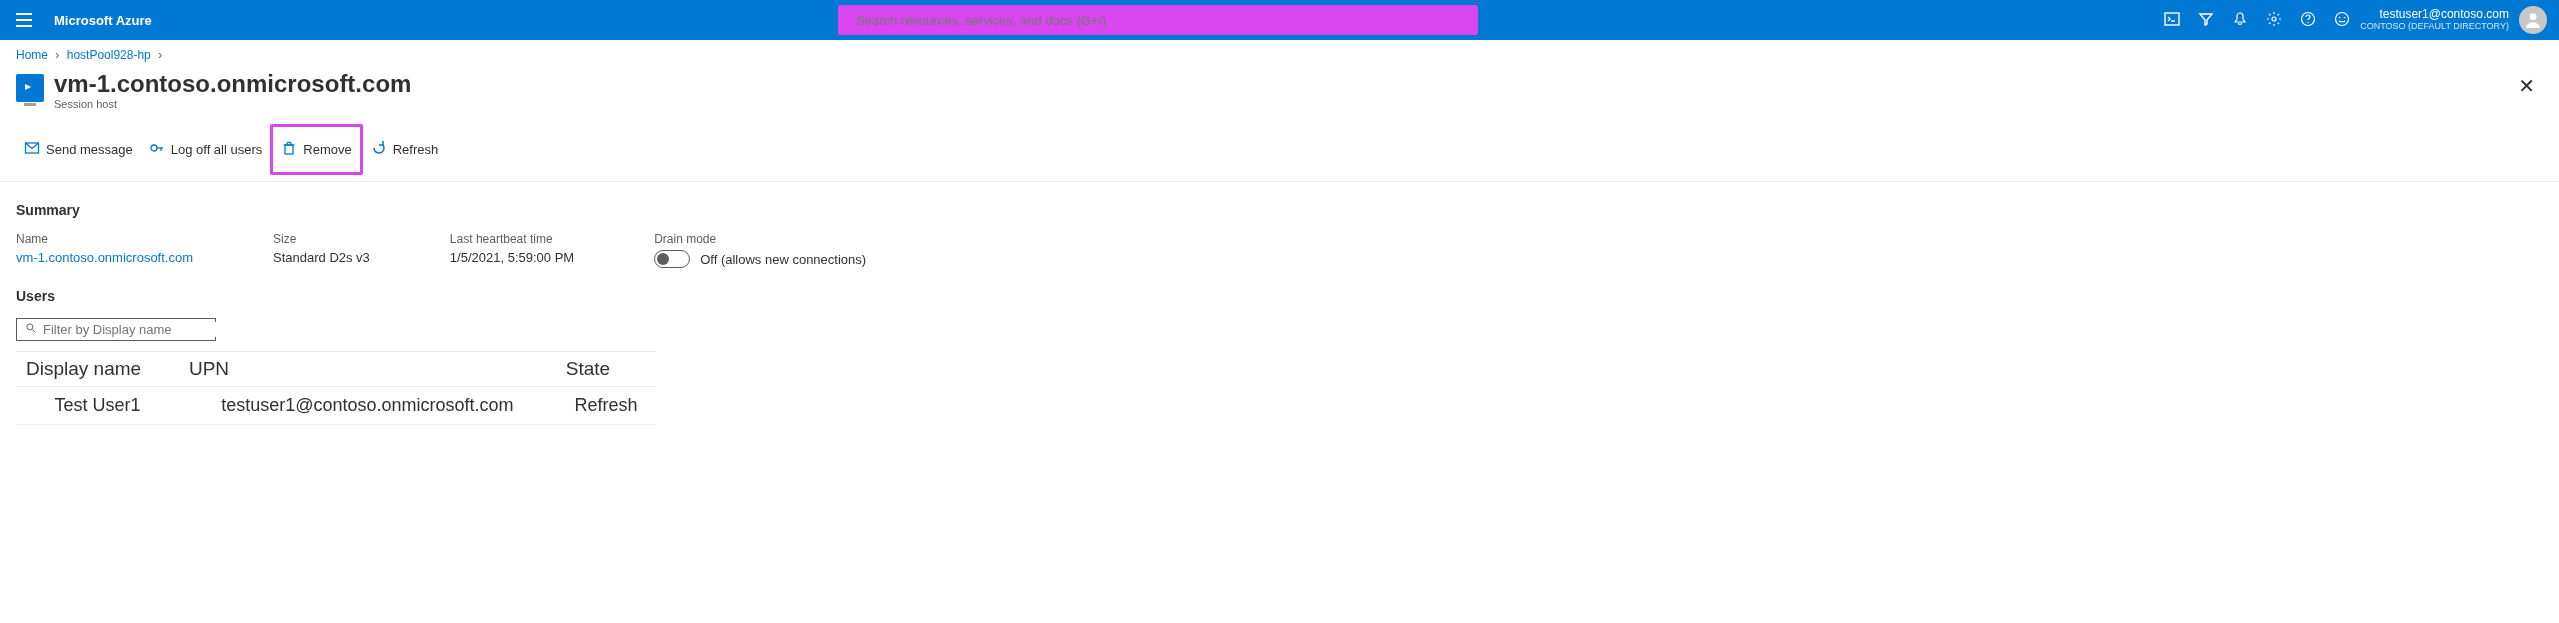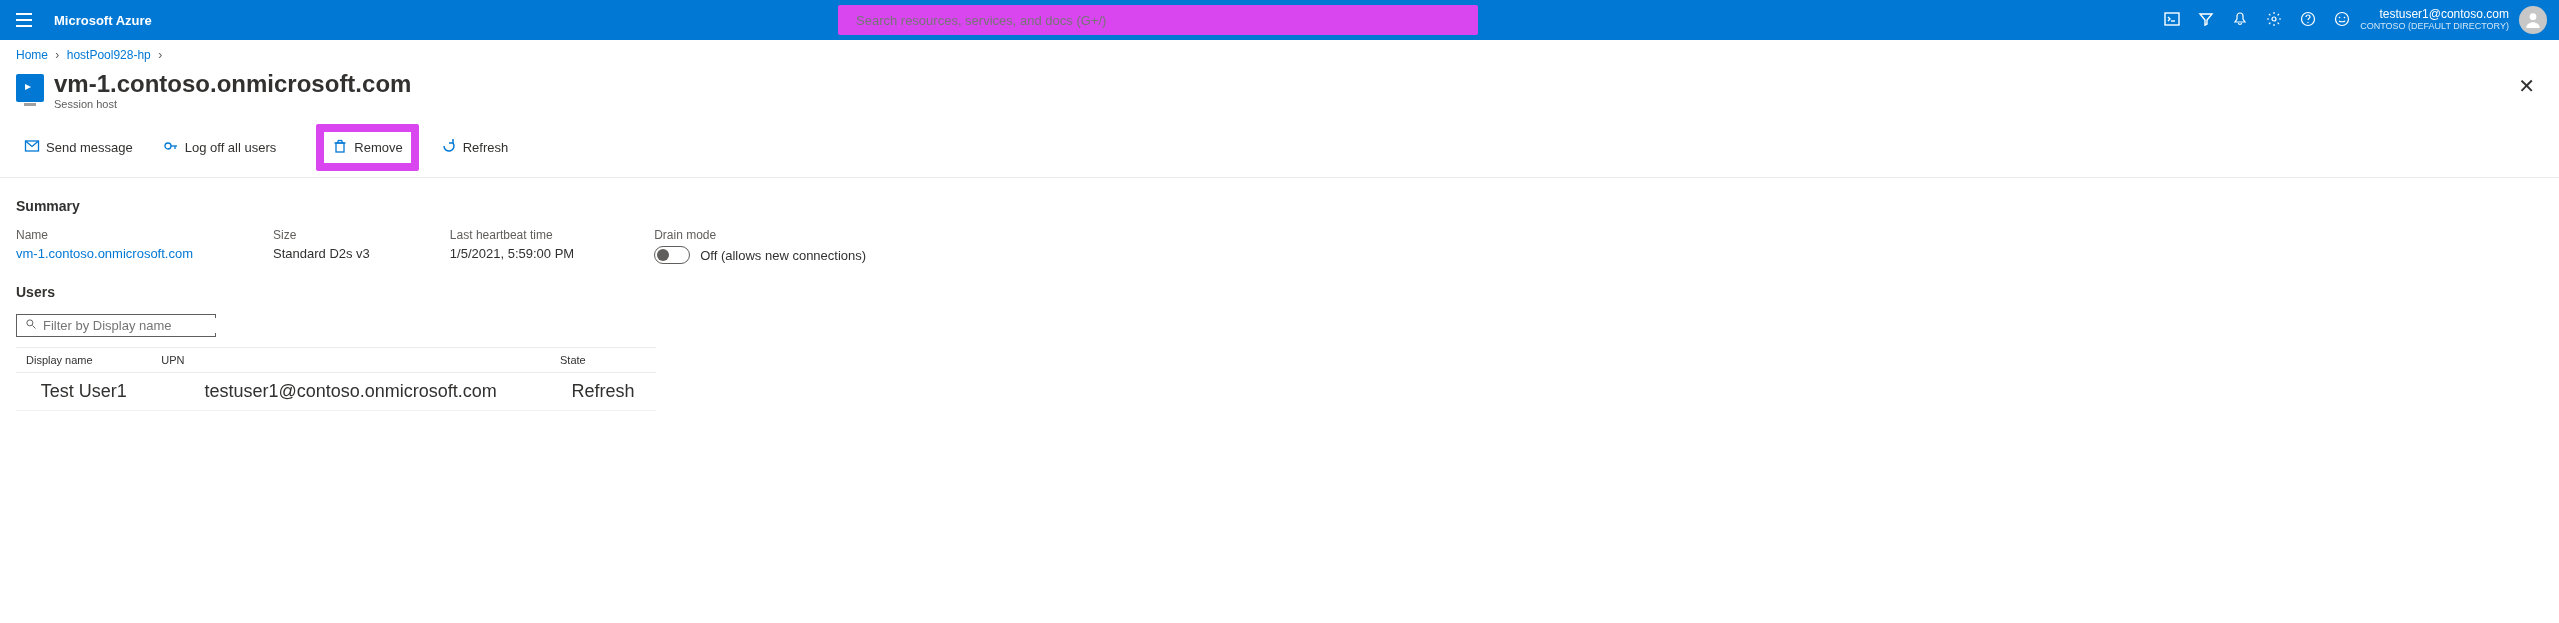--- a/index.html
+++ b/index.html
@@ -29,44 +29,44 @@
     
     .page-head { display: flex; align-items: flex-start; padding: 0 16px 8px; }
     .vm-icon { width: 28px; height: 28px; background: #0078d4; border-radius: 2px; margin-right: 10px; margin-top: 4px; position: relative; }
     .vm-icon::after { content: ''; position: absolute; left: 8px; right: 8px; bottom: -4px; height: 3px; background: #a0a0a0; }
     .vm-icon::before { content: '▸'; color: #fff; position: absolute; left: 9px; top: 5px; font-size: 12px; }
     .title h1 { font-size: 24px; font-weight: 600; }
     .title .sub { font-size: 11px; color: #605e5c; }
     .close-x { margin-left: auto; font-size: 20px; cursor: pointer; color: #323130; padding: 4px 8px; }
 
     
-    .toolbar { display: flex; gap: 14px; padding: 6px 16px; border-bottom: 1px solid #edebe9; align-items: center; }
+    .toolbar { display: flex; gap: 0; padding: 6px 16px; border-bottom: 1px solid #edebe9; align-items: center; }
     .tbtn { display: flex; align-items: center; gap: 6px; padding: 4px 8px; font-size: 13px; color: #323130; cursor: pointer; border-radius: 2px; }
     .tbtn svg { width: 16px; height: 16px; fill: #0078d4; }
-    .tbtn.highlight { border: 8px solid #d946ef; padding: 6px 8px; margin-left: 18px; }
+    .tbtn.highlight { border: 3px solid #d946ef; padding: 13px 8px; }
 
     
     .content { padding: 20px 16px; }
     h2.sect { font-size: 14px; font-weight: 600; margin-bottom: 14px; }
 
     .summary-grid { display: flex; gap: 80px; margin-bottom: 20px; }
     .field .lbl { font-size: 12px; color: #605e5c; margin-bottom: 4px; }
     .field .val { font-size: 13px; color: #323130; }
     .field .val.link { color: #0078d4; }
 
     .drain { display: flex; align-items: center; gap: 10px; }
     .toggle { width: 36px; height: 18px; border: 1px solid #605e5c; border-radius: 9px; position: relative; background: #fff; }
     .toggle .knob { position: absolute; left: 2px; top: 2px; width: 12px; height: 12px; background: #605e5c; border-radius: 50%; }
 
     .filter-box { display: inline-flex; align-items: center; gap: 6px; border: 1px solid #605e5c; padding: 3px 8px; width: 200px; margin-bottom: 10px; }
     .filter-box svg { width: 12px; height: 12px; fill: #605e5c; }
     .filter-box input { border: none; outline: none; font-size: 13px; flex: 1; }
 
     table { border-collapse: collapse; width: 640px; }
-    th { text-align: left; padding: 6px 10px; font-weight: 400; font-size: 11px; border-top: 1px solid #edebe9; border-bottom: 1px solid #edebe9; }
+    th { text-align: left; padding: 6px 10px; font-weight: 400; font-size: 19px; border-top: 1px solid #edebe9; border-bottom: 1px solid #edebe9; }
     td { padding: 8px 10px; font-size: 18px; border-bottom: 1px solid #f3f2f1; text-align: center; }
   </style>
 </head>
 <body>
 
 <div class="topbar">
   <div class="hamburger">
       <span></span>
       <span></span>
       <span></span>

